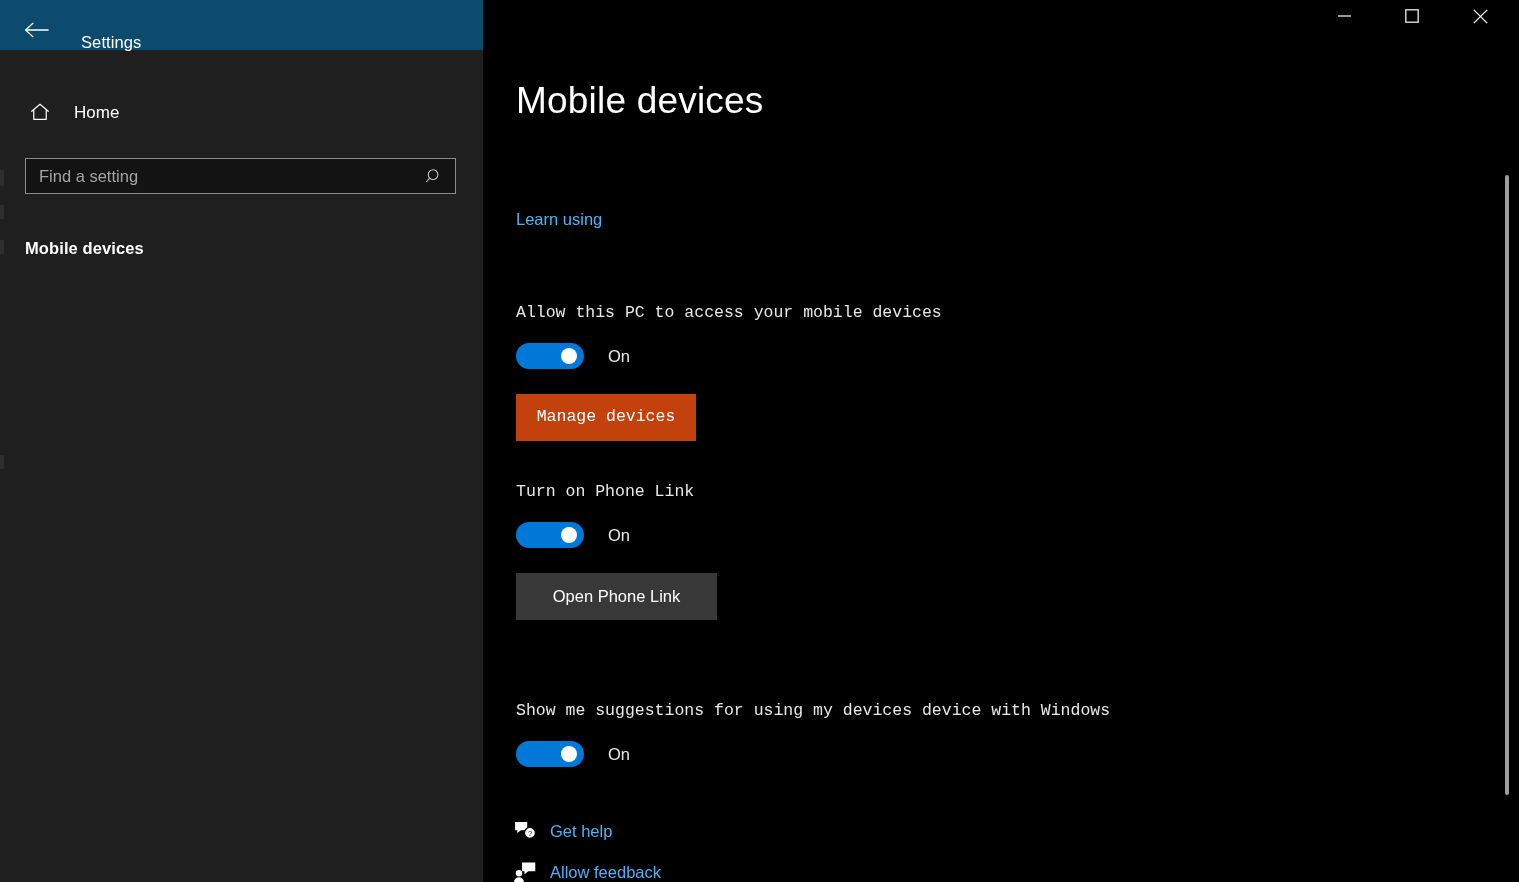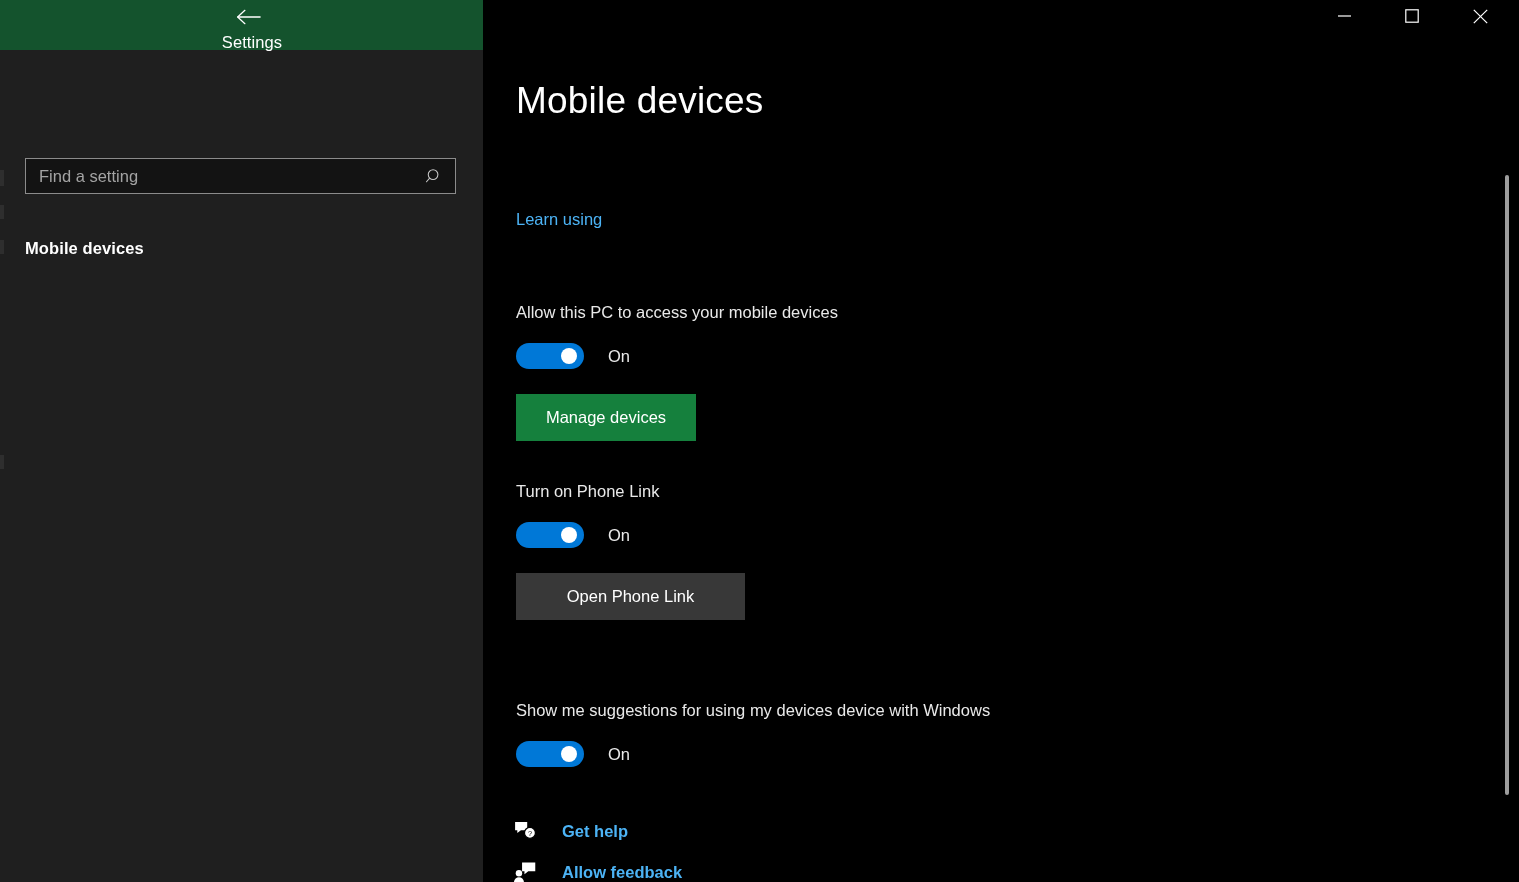--- a/index.html
+++ b/index.html
@@ -29,24 +29,23 @@
     width: 1519px;
     height: 50px;
     background: transparent;
     z-index: 30;
   }
   .titlebar-left {
     position: absolute;
     top: 0; left: 0;
     width: 483px;
     height: 50px;
-    background: #14532d;
-    display: flex;
-    align-items: center;
-    flex-direction: column;
+    background: #0c4a6e;
+    display: flex;
+    align-items: flex-end;
   }
   .back-btn {
     width: 46px;
     height: 40px;
     margin-left: 14px;
     display: flex;
     align-items: center;
     justify-content: center;
     cursor: default;
   }
@@ -207,20 +206,21 @@
     cursor: default;
   }
 
   .setting-label {
     position: absolute;
     left: 33px;
     font-size: 16.5px;
     color: #e9e9e9;
     line-height: 1.3;
     white-space: nowrap;
+    font-family: Liberation Mono, monospace;
   }
 
   .toggle-row {
     position: absolute;
     left: 33px;
     height: 26px;
     display: flex;
     align-items: center;
   }
   .toggle {
@@ -254,46 +254,45 @@
     border: none;
     font-family: "Liberation Sans", "DejaVu Sans", sans-serif;
     font-size: 16.5px;
     color: #ffffff;
     cursor: default;
     display: flex;
     align-items: center;
     justify-content: center;
     line-height: 1;
   }
-  .btn-primary { background: #15803d; }
+  .btn-primary { background: #c2410c; font-family: Liberation Mono, monospace; }
   .btn-secondary { background: #383838; }
 
   
   .footer-link {
     position: absolute;
     left: 30px;
     height: 30px;
     display: flex;
     align-items: center;
     cursor: default;
   }
   .footer-icon {
     width: 30px;
     height: 26px;
     display: flex;
     align-items: center;
     justify-content: flex-start;
     flex: none;
   }
   .footer-text {
-    margin-left: 19px;
+    margin-left: 7px;
     font-size: 16.5px;
     color: #4cb3f5;
     line-height: 1;
-    font-weight: bold;
   }
 
   
   .scrollbar-track {
     position: absolute;
     top: 50px;
     right: 9px;
     width: 6px;
     height: 832px;
     background: transparent;
@@ -315,20 +314,29 @@
 
 <div id="app">
 
   <div class="sidebar">
 
     <div class="side-edge-artifact" style="top:170px;height:16px;"></div>
     <div class="side-edge-artifact" style="top:205px;height:14px;"></div>
     <div class="side-edge-artifact" style="top:240px;height:14px;"></div>
     <div class="side-edge-artifact" style="top:455px;height:14px;"></div>
 
+    <div class="home-row">
+      <span class="home-icon">
+        <svg width="22" height="22" viewBox="0 0 24 24" fill="none" stroke="#ffffff" stroke-width="1.3" stroke-linecap="round" stroke-linejoin="round">
+          <path d="M3 11.2 12 3.6l9 7.6"></path>
+          <path d="M5.2 10v10h13.6V10"></path>
+        </svg>
+      </span>
+      <span class="home-label">Home</span>
+    </div>
 
     <div class="search-box">
       <input class="search-input" type="text" placeholder="Find a setting" style="">
       <span class="search-icon-wrap">
         <svg width="19" height="19" viewBox="0 0 24 24" fill="none" stroke="#c8c8c8" stroke-width="1.35" stroke-linecap="round">
           <circle cx="10.2" cy="9.6" r="6.1"></circle>
           <line x1="5.6" y1="14.3" x2="1.9" y2="18.6"></line>
         </svg>
       </span>
     </div>
@@ -356,21 +364,21 @@
 
     <div class="setting-label" style="top:481px;">Turn on Phone Link</div>
 
     <div class="toggle-row" style="top:522px;">
       <div class="toggle">
         <span class="knob"></span>
       </div>
       <span class="toggle-state">On</span>
     </div>
 
-    <button class="btn btn-secondary" style="top:573px;width:229px;height:47px;">Open Phone Link</button>
+    <button class="btn btn-secondary" style="top:573px;width:201px;height:47px;">Open Phone Link</button>
 
     <div class="setting-label" style="top:700px;">Show me suggestions for using my devices device with Windows</div>
 
     <div class="toggle-row" style="top:741px;">
       <div class="toggle">
         <span class="knob"></span>
       </div>
       <span class="toggle-state">On</span>
     </div>
 

